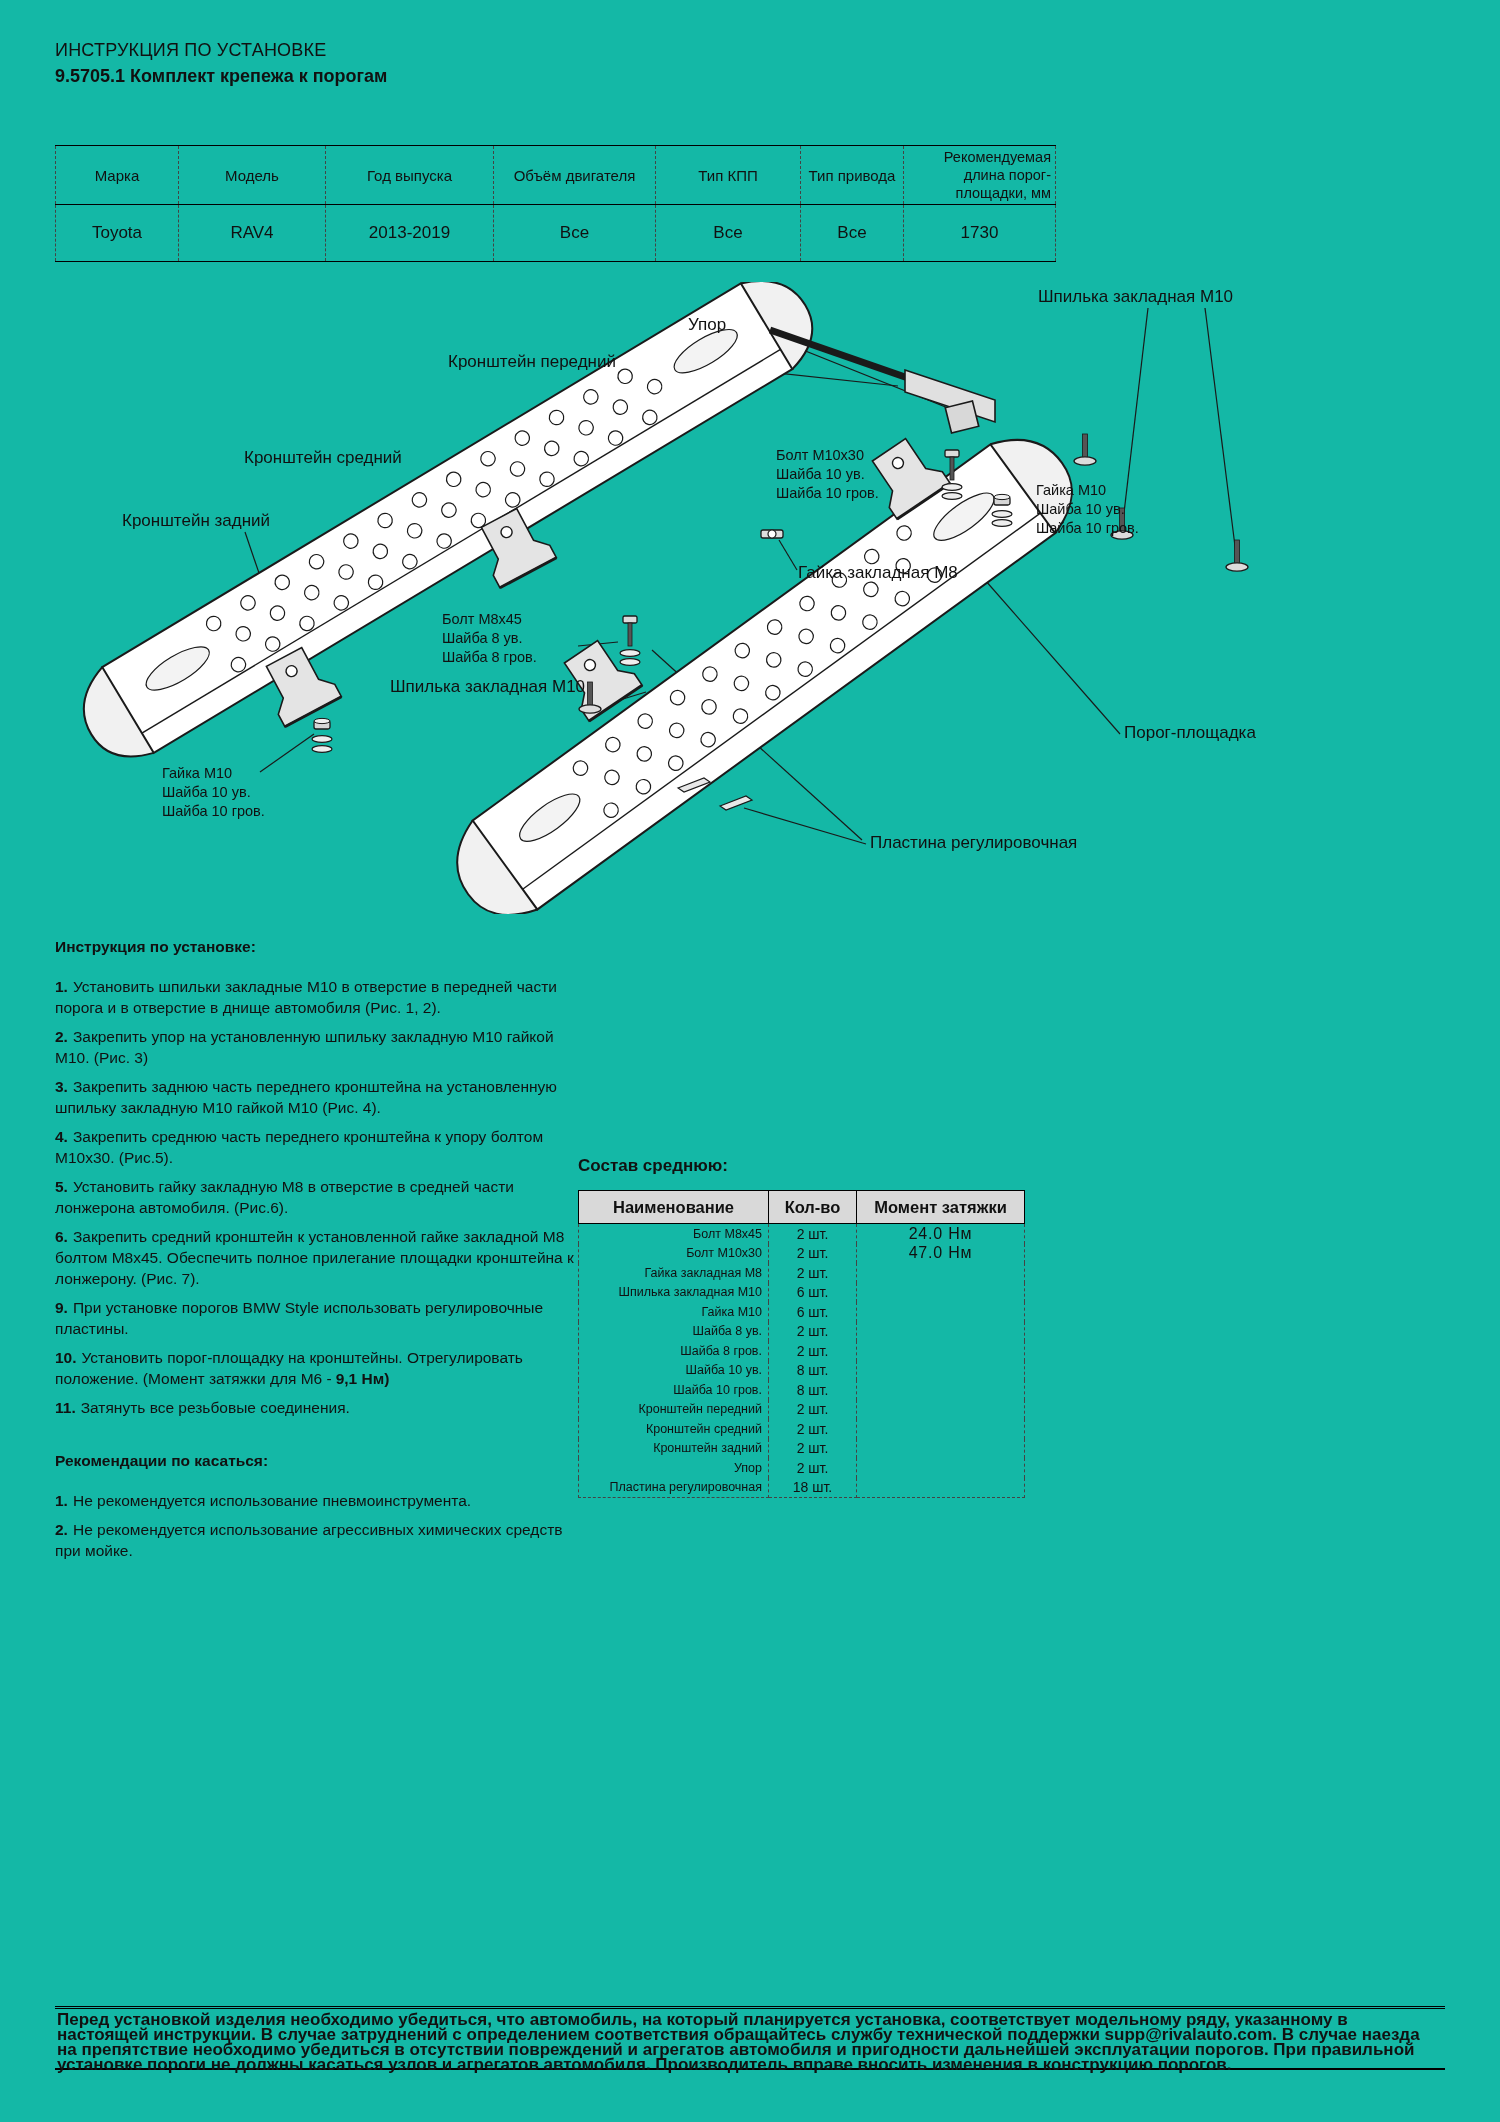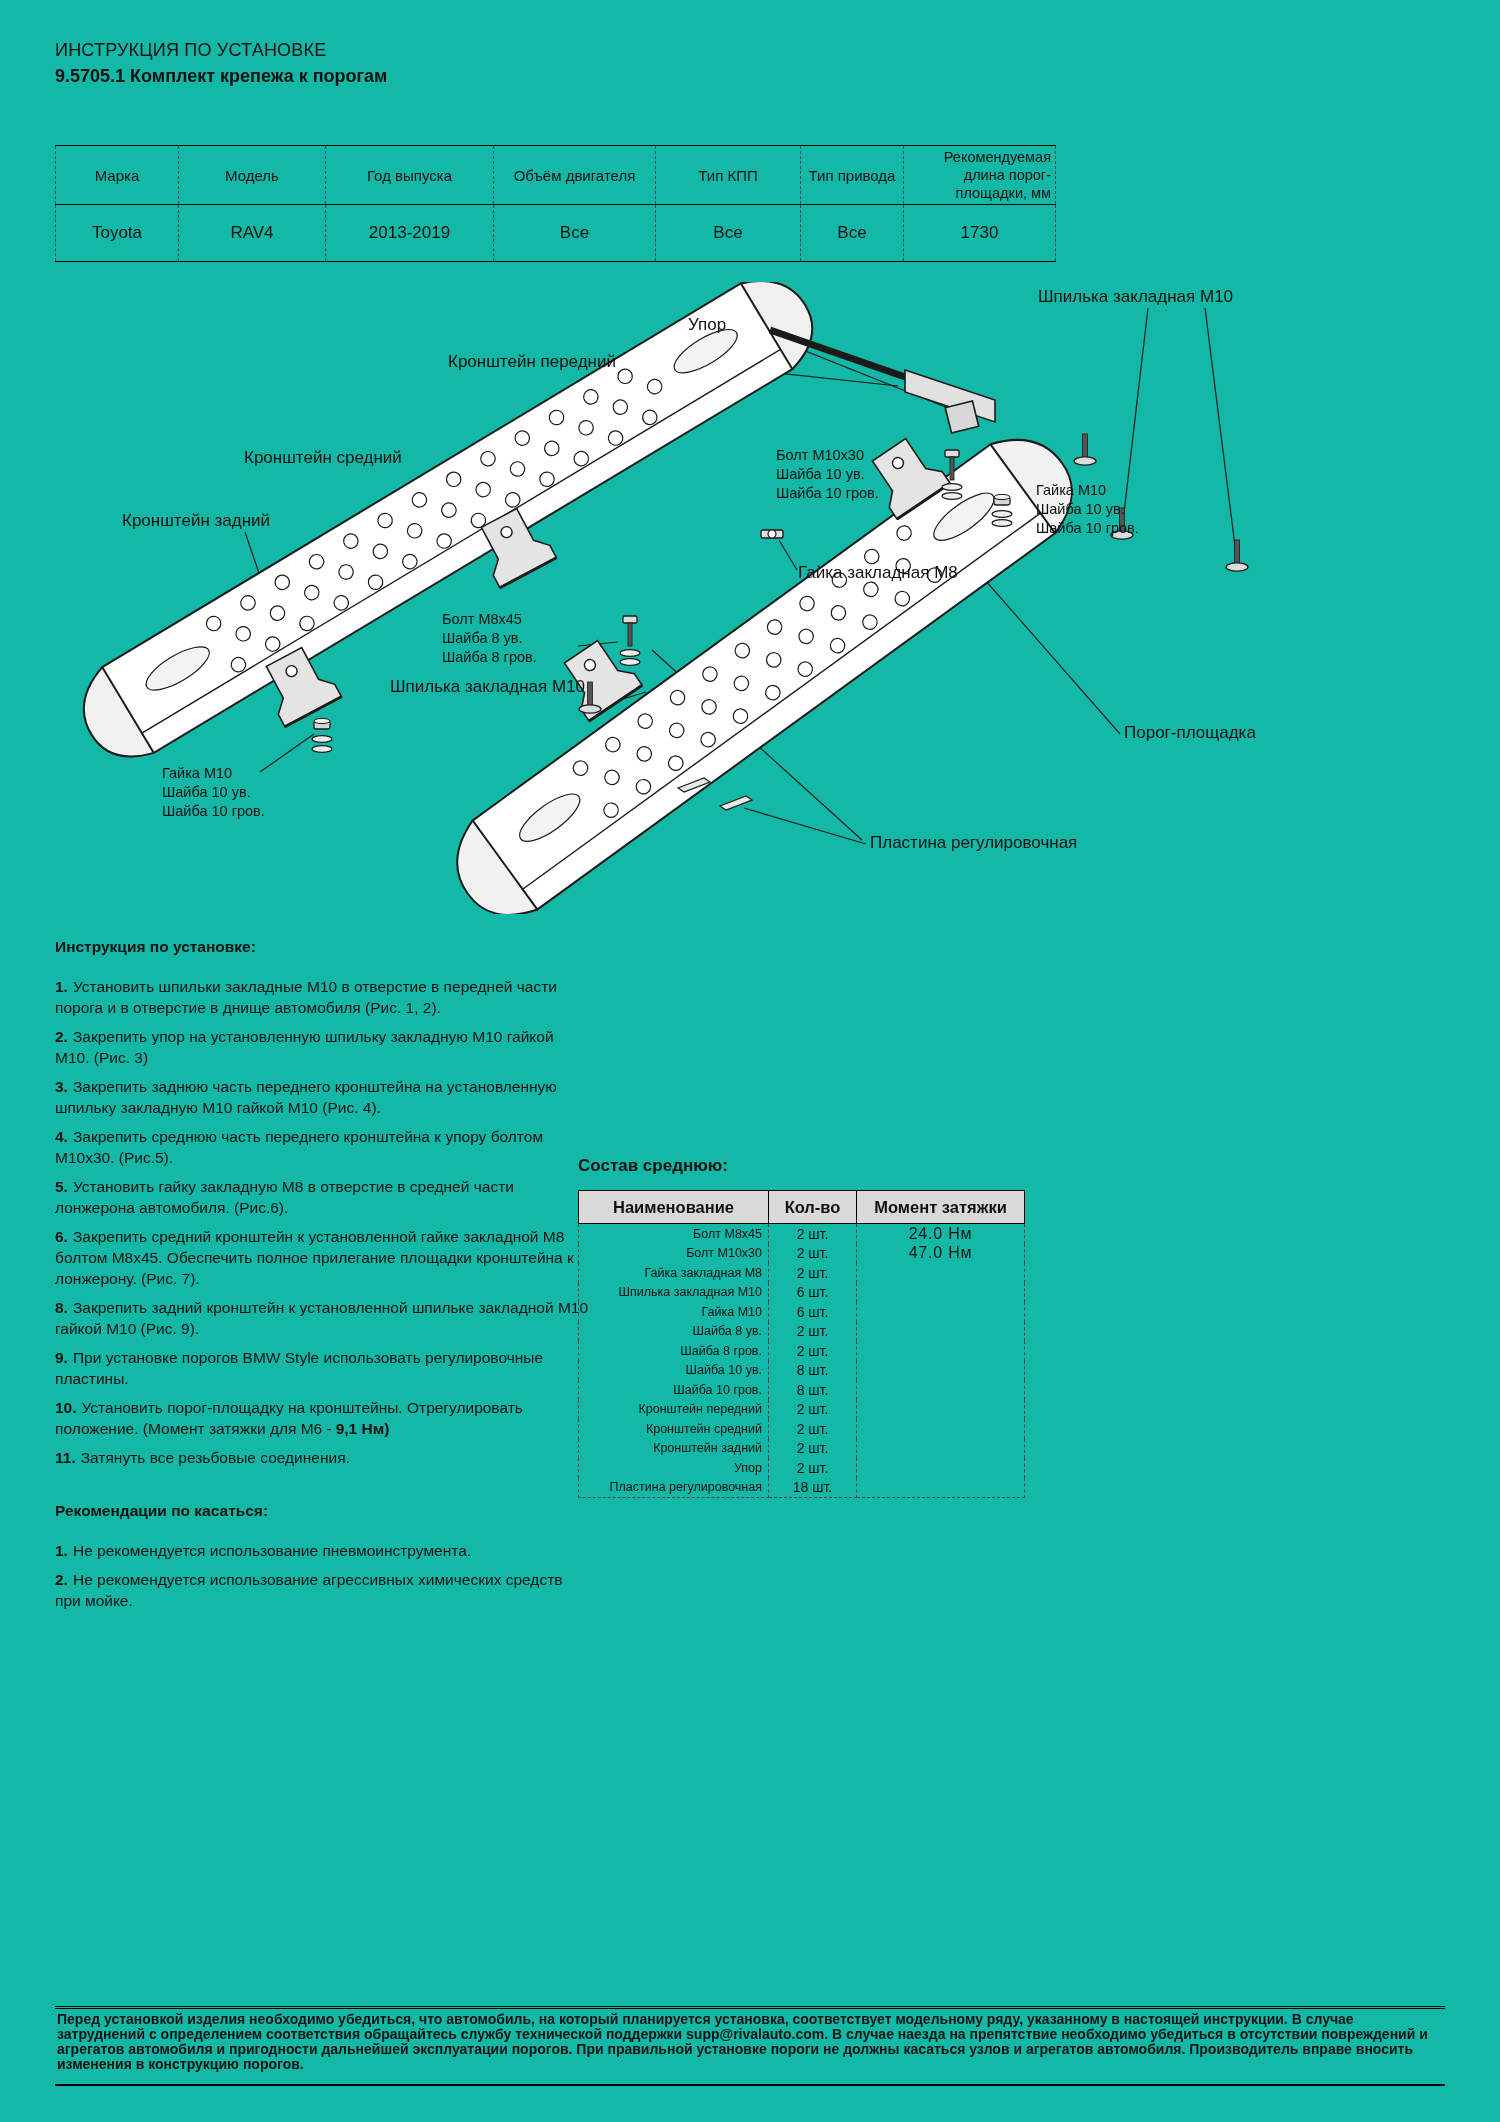--- a/index.html
+++ b/index.html
@@ -46,23 +46,23 @@
     height:30px; text-align:center; vertical-align:middle;
   }
   .hw-table tbody td { border-left:1px dashed #444; border-right:1px dashed #444; height:19.5px; padding:0 6px; }
   .hw-table tbody tr:last-child td { border-bottom:1px dashed #444; }
   .hw-name { font-size:12.5px; text-align:right; }
   .hw-qty { font-size:14px; text-align:center; }
   .hw-torque { font-size:16px; text-align:center; letter-spacing:0.8px; }
 
   
   .doc-footer {
-    position:absolute; left:55px; top:2006px; width:1390px; height:80px;
+    position:absolute; left:55px; top:2006px; width:1390px; height:64px;
     border-top:3px double #000; border-bottom:2px solid #000;
-    font-size:14px; font-weight:bold; line-height:15px; padding:3px 2px 4px 2px;
+    font-size:17px; font-weight:bold; line-height:15px; padding:3px 2px 4px 2px;
     box-sizing:border-box;
   }
   .doc-footer p { margin:0; }
 </style>
 </head>
 <body>
 
 <div class="page">
 
   <header class="doc-header">
@@ -303,21 +303,20 @@
 
   <section class="instructions">
     <div class="sec-title">Инструкция по установке:</div>
 
     <p class="step"><span class="num">1.</span><span>Установить шпильки закладные М10 в отверстие в передней части порога и в отверстие в днище автомобиля (Рис. 1, 2).</span></p>
     <p class="step"><span class="num">2.</span><span>Закрепить упор на установленную шпильку закладную М10 гайкой М10. (Рис. 3)</span></p>
     <p class="step"><span class="num">3.</span><span>Закрепить заднюю часть переднего кронштейна на установленную шпильку закладную М10 гайкой М10 (Рис. 4).</span></p>
     <p class="step"><span class="num">4.</span><span>Закрепить среднюю часть переднего кронштейна к упору болтом М10х30. (Рис.5).</span></p>
     <p class="step"><span class="num">5.</span><span>Установить гайку закладную М8 в отверстие в средней части лонжерона автомобиля. (Рис.6).</span></p>
     <p class="step"><span class="num">6.</span><span>Закрепить средний кронштейн к установленной гайке закладной М8 болтом М8х45. Обеспечить полное прилегание площадки кронштейна к лонжерону. (Рис. 7).</span></p>
-    <p class="step"><span class="num">8.</span><span>Закрепить задний кронштейн к установленной шпильке закладной М10 гайкой М10 (Рис. 9).</span></p>
     <p class="step"><span class="num">9.</span><span>При установке порогов BMW Style использовать регулировочные пластины.</span></p>
     <p class="step"><span class="num">10.</span><span>Установить порог-площадку на кронштейны. Отрегулировать положение. (Момент затяжки для М6 -</span><span class="stepbold">9,1 Нм)</span></p>
     <p class="step"><span class="num">11.</span><span>Затянуть все резьбовые соединения.</span></p>
 
     <div class="sec-title rec-title">Рекомендации по касаться:</div>
     <p class="step"><span class="num">1.</span><span>Не рекомендуется использование пневмоинструмента.</span></p>
     <p class="step"><span class="num">2.</span><span>Не рекомендуется использование агрессивных химических средств при мойке.</span></p>
   </section>
 
   <section class="hardware">

